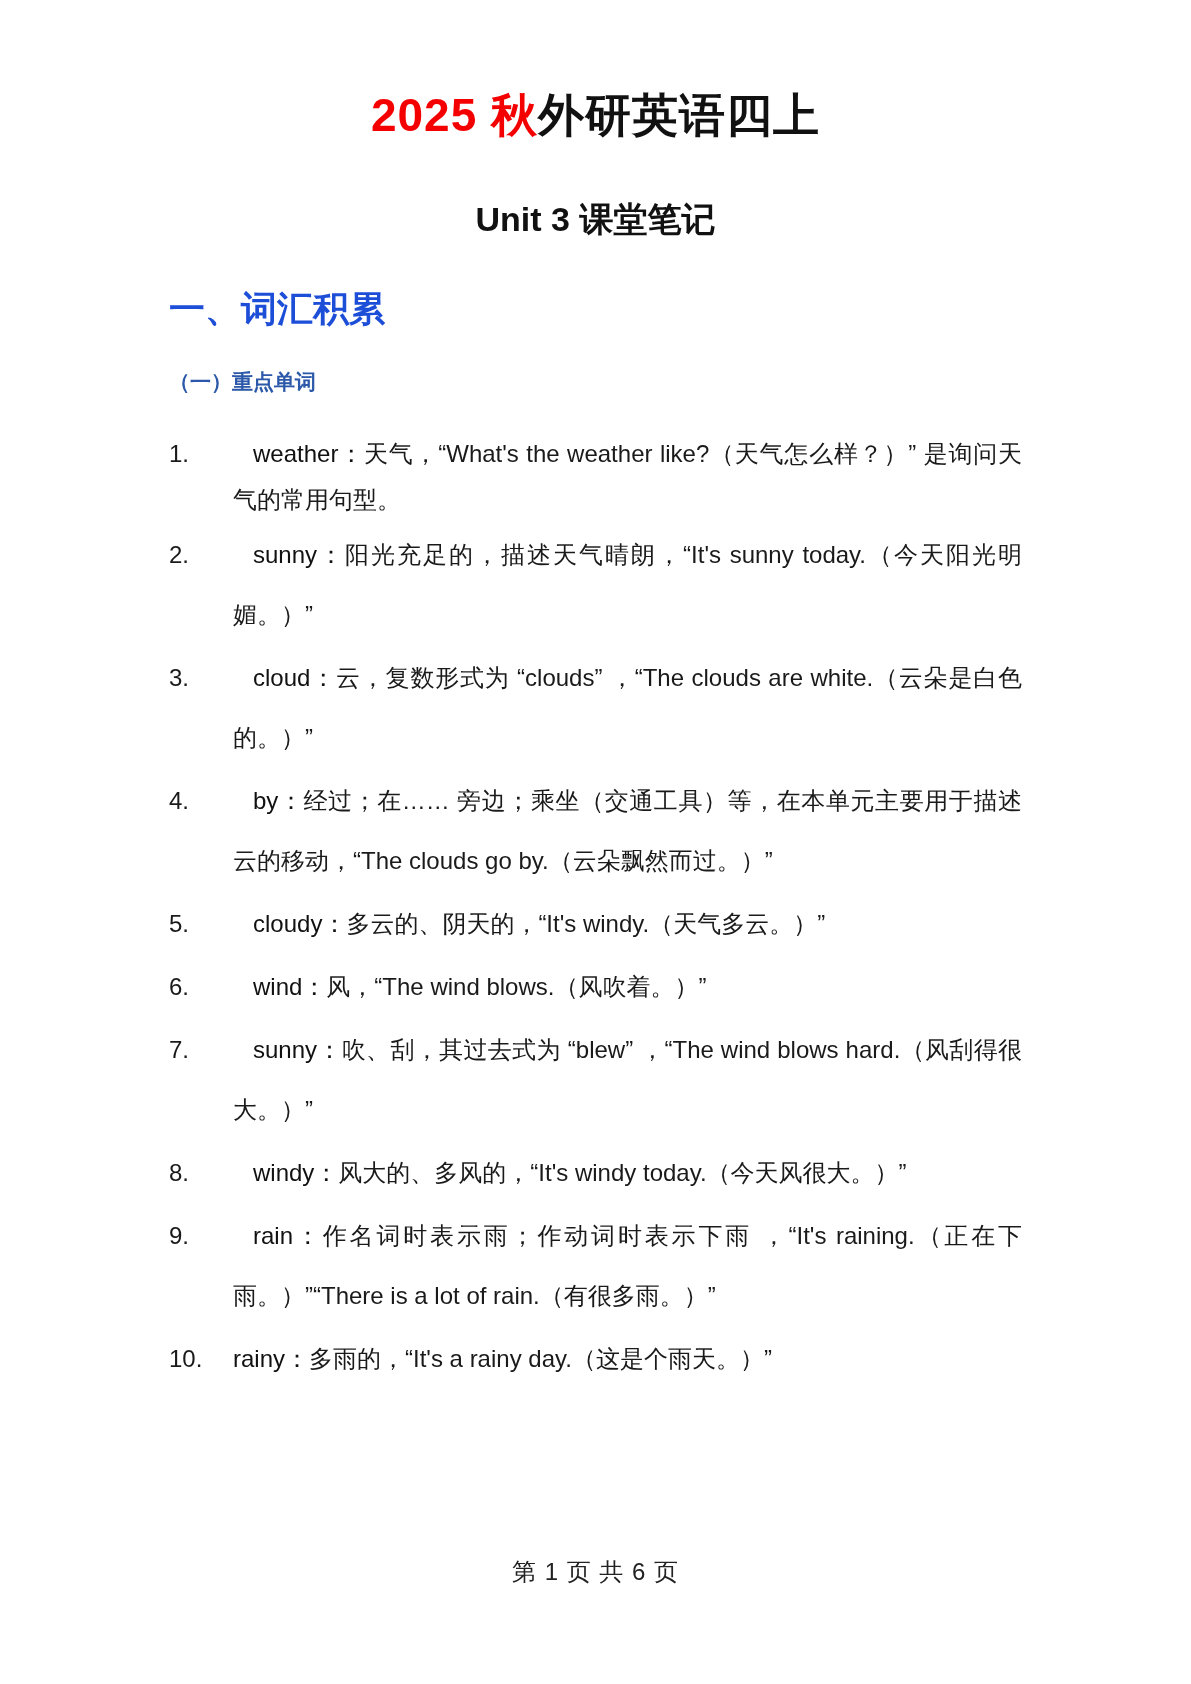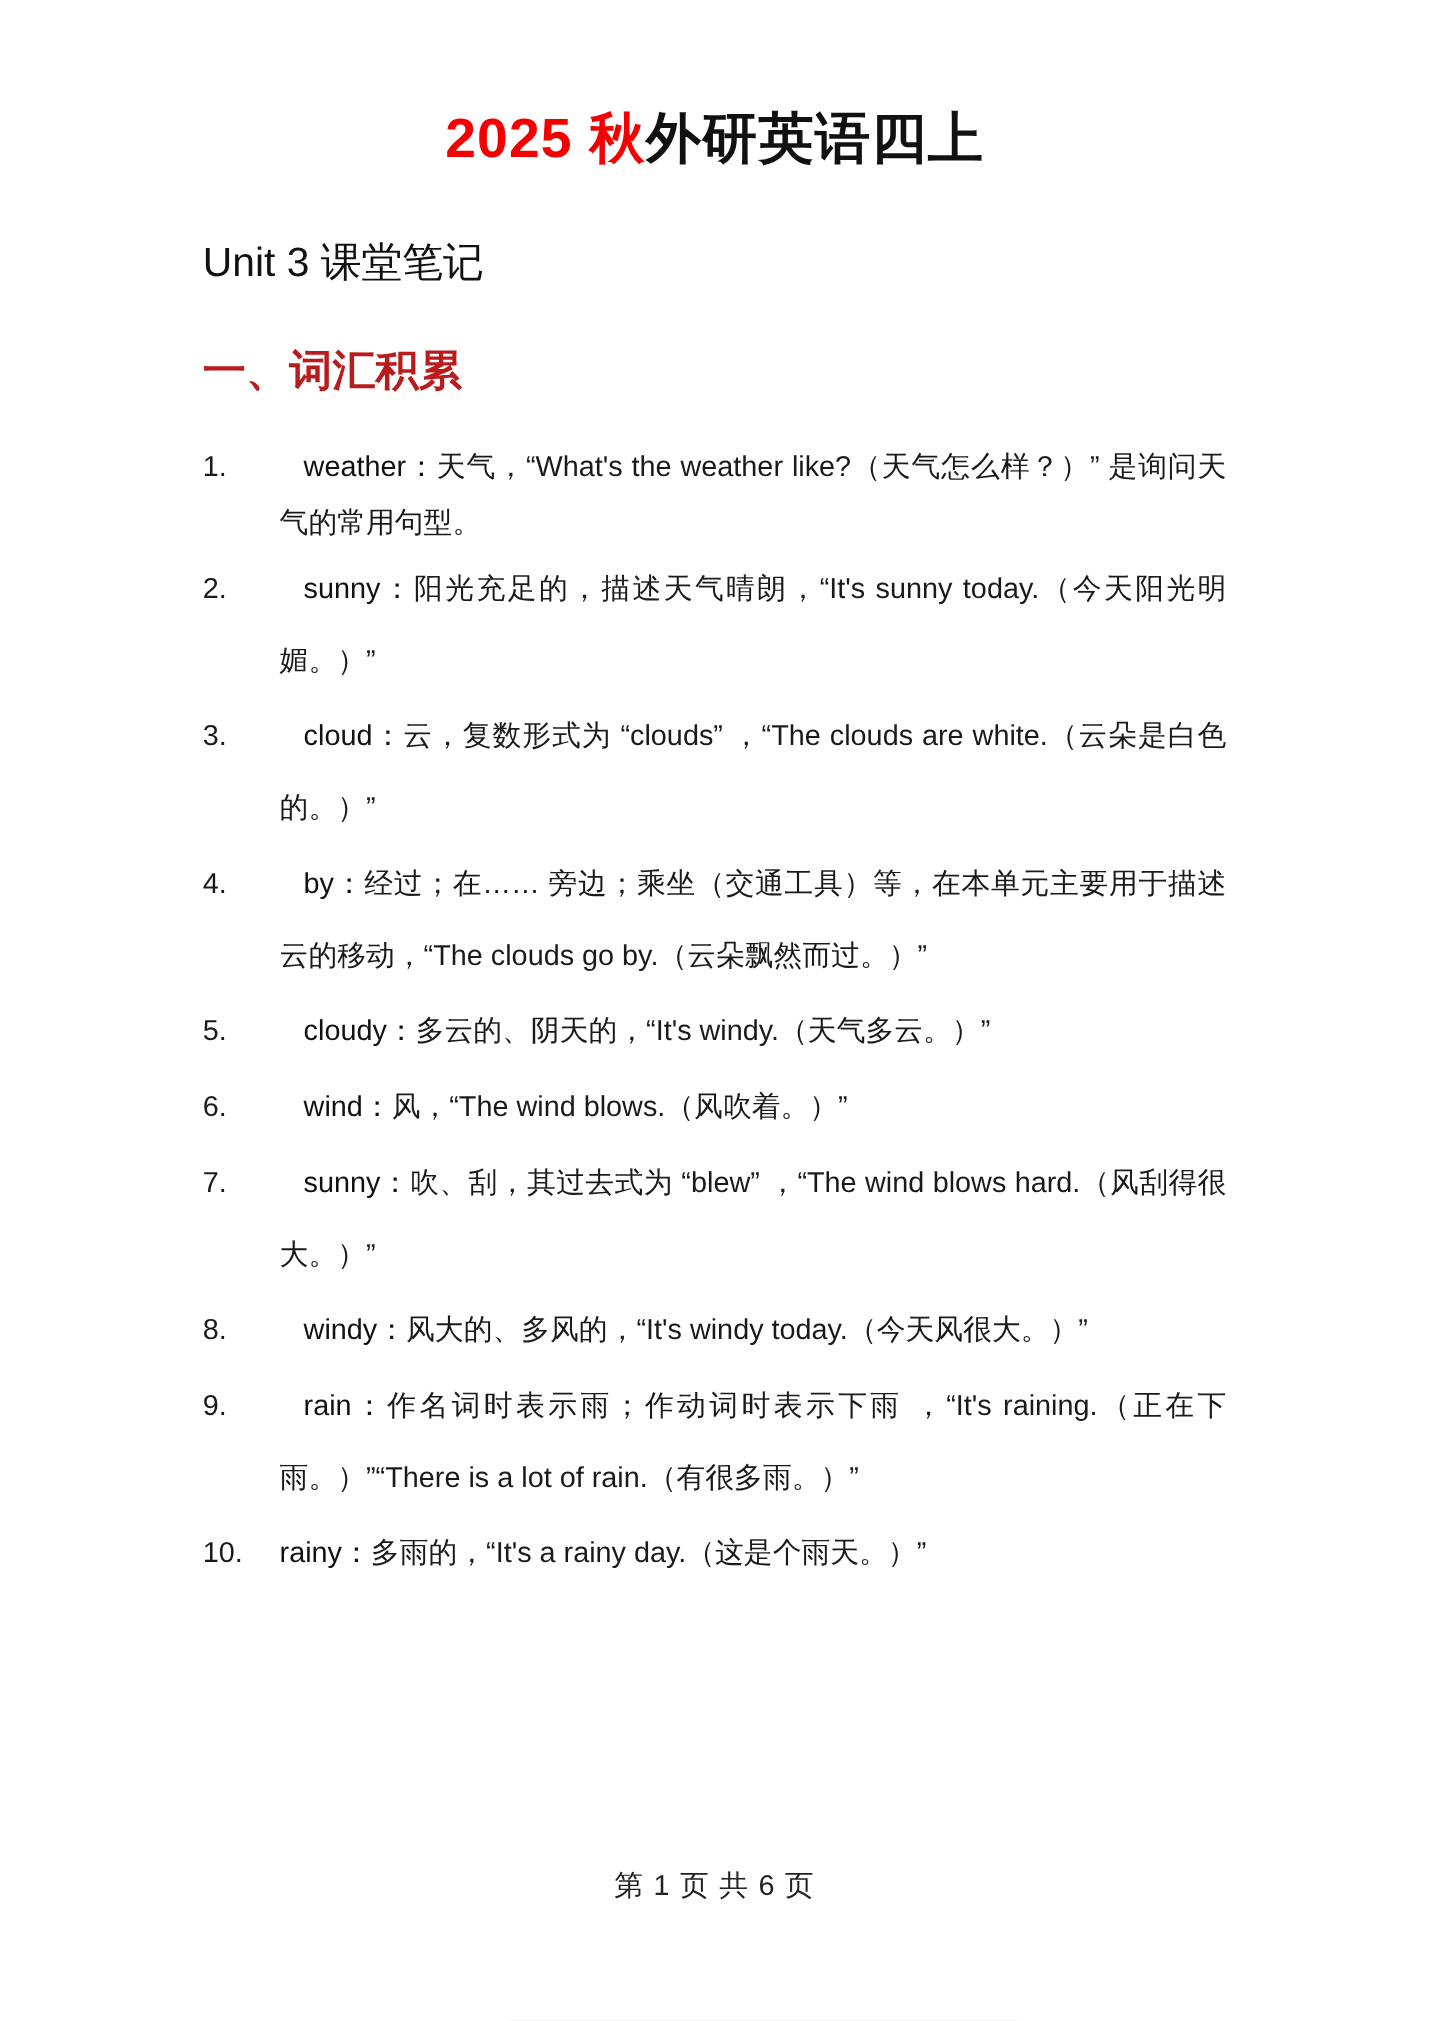--- a/index.html
+++ b/index.html
@@ -22,33 +22,33 @@
     font-size: 46px;
     line-height: 54px;
     font-weight: bold;
     letter-spacing: 1px;
     color: #111111;
   }
   .title .red { color: #f50000; }
 
   .subtitle {
     margin: 58px 0 0 0;
-    text-align: left;
+    text-align: center;
     font-size: 34px;
     line-height: 38px;
-    font-weight: normal;
+    font-weight: bold;
     color: #111111;
   }
 
   .section {
     margin: 49px 0 0 0;
     font-size: 36px;
     line-height: 44px;
     font-weight: bold;
-    color: #b91c1c;
+    color: #1d4ed8;
   }
 
   .subsection {
     margin: 38px 0 0 0;
     font-size: 21px;
     line-height: 26px;
     font-weight: bold;
     color: #2b58a8;
   }
 
@@ -89,20 +89,21 @@
 
 <div class="page">
   <div class="doc">
 
     <h1 class="title"><span class="red">2025 秋</span><span>外研英语四上</span></h1>
 
     <h2 class="subtitle">Unit 3 课堂笔记</h2>
 
     <h3 class="section">一、词汇积累</h3>
 
+    <h4 class="subsection">（一）重点单词</h4>
 
     <div class="vocab">
 
       <div class="item tight indent">
         <span class="numwrap">1.</span>
         <p><b class="term">weather：</b><span>天气，“What's the weather like?（天气怎么样？）” 是询问天气的常用句型。</span></p>
       </div>
 
       <div class="item indent">
         <span class="numwrap">2.</span>

